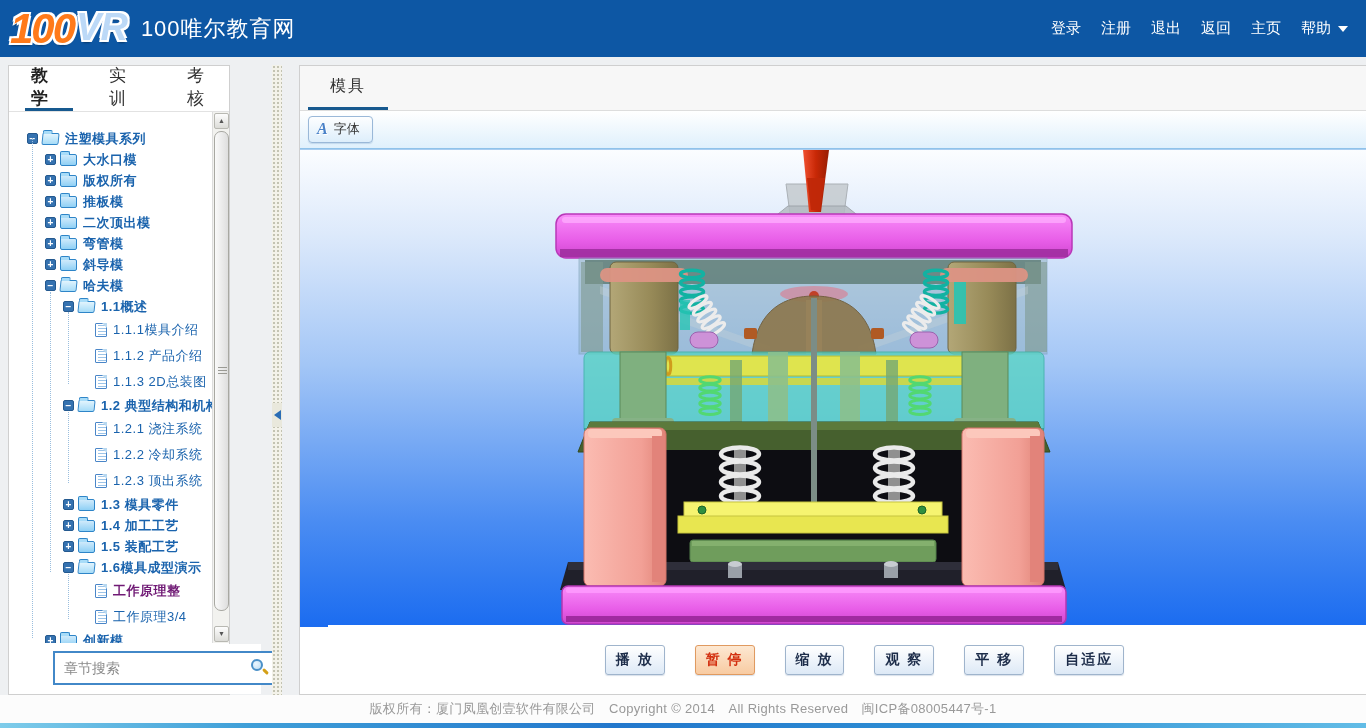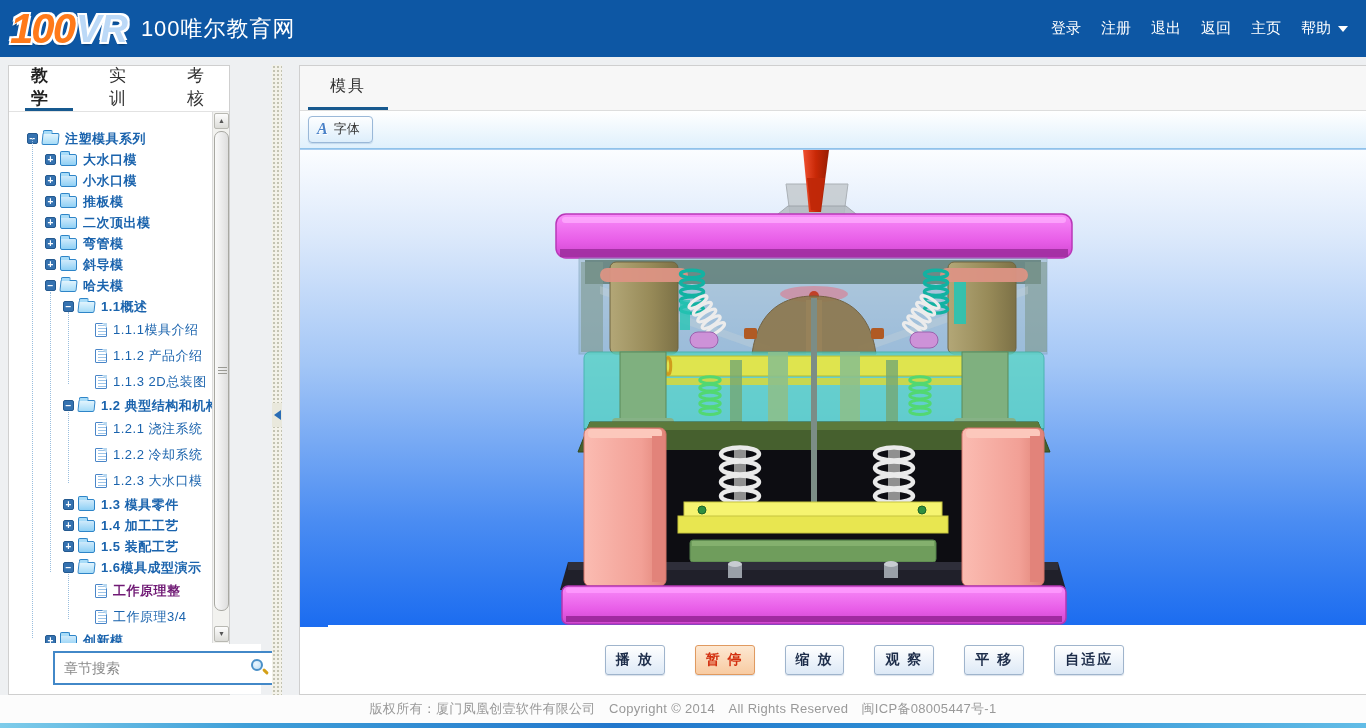--- a/index.html
+++ b/index.html
@@ -2,21 +2,21 @@
 <html><head>
 <meta charset="utf-8">
 <style>
   * { margin:0; padding:0; box-sizing:border-box; }
   html,body { width:1366px; height:728px; overflow:hidden; }
   body { font-family:"Liberation Sans","DejaVu Sans",sans-serif; background:#eef0f2; position:relative; }
 
   
   .header { position:absolute; left:0; top:0; width:1366px; height:57px; background:#0d57a4; display:flex; align-items:center; justify-content:space-between; padding:0 18px 0 10px; }
   .logo-wrap { display:flex; align-items:center; }
-  .logo { display:flex; align-items:center; font-style:italic; font-weight:bold; line-height:1; }
+  .logo { display:flex; align-items:flex-start; font-style:italic; font-weight:bold; line-height:1; }
   .logo-100 { font-size:42px; color:#ff7a1a; letter-spacing:-2px;
     text-shadow:-2px -2px 0 #fff, 2px -2px 0 #fff, -2px 2px 0 #fff, 2px 2px 0 #fff, 0 3px 2px rgba(0,0,0,.35); }
   .logo-vr { font-size:38px; color:#bcd9f7; margin-left:2px; letter-spacing:-1px;
     text-shadow:-2px -2px 0 #fff, 2px -2px 0 #fff, -2px 2px 0 #fff, 2px 2px 0 #fff, 0 3px 2px rgba(0,0,0,.35); }
   .site-name { color:#fff; font-size:22px; margin-left:14px; letter-spacing:1px; }
   .header-nav { display:flex; align-items:center; gap:20px; }
   .nav-link { color:#fff; font-size:15px; cursor:pointer; display:inline-flex; align-items:center; }
   .chev { width:0; height:0; border-left:5px solid transparent; border-right:5px solid transparent; border-top:6px solid #fff; margin-left:7px; display:inline-block; }
 
   
@@ -128,21 +128,21 @@
         <span class="tree-label">注塑模具系列</span>
       </div>
       <div class="tree-row lvl1 folder-row">
         <span class="toggle">+</span>
         <span class="folder-icon"></span>
         <span class="tree-label">大水口模</span>
       </div>
       <div class="tree-row lvl1 folder-row">
         <span class="toggle">+</span>
         <span class="folder-icon"></span>
-        <span class="tree-label">小水口模</span>
+        <span class="tree-label">版权所有</span>
       </div>
       <div class="tree-row lvl1 folder-row">
         <span class="toggle">+</span>
         <span class="folder-icon"></span>
         <span class="tree-label">推板模</span>
       </div>
       <div class="tree-row lvl1 folder-row">
         <span class="toggle">+</span>
         <span class="folder-icon"></span>
         <span class="tree-label">二次顶出模</span>
@@ -187,21 +187,21 @@
       <div class="tree-row lvl3 doc">
         <span class="doc-icon"></span>
         <span class="tree-label">1.2.1 浇注系统</span>
       </div>
       <div class="tree-row lvl3 doc">
         <span class="doc-icon"></span>
         <span class="tree-label">1.2.2 冷却系统</span>
       </div>
       <div class="tree-row lvl3 doc">
         <span class="doc-icon"></span>
-        <span class="tree-label">1.2.3 大水口模</span>
+        <span class="tree-label">1.2.3 顶出系统</span>
       </div>
       <div class="tree-row lvl2 folder-row">
         <span class="toggle">+</span>
         <span class="folder-icon"></span>
         <span class="tree-label">1.3 模具零件</span>
       </div>
       <div class="tree-row lvl2 folder-row">
         <span class="toggle">+</span>
         <span class="folder-icon"></span>
         <span class="tree-label">1.4 加工工艺</span>

